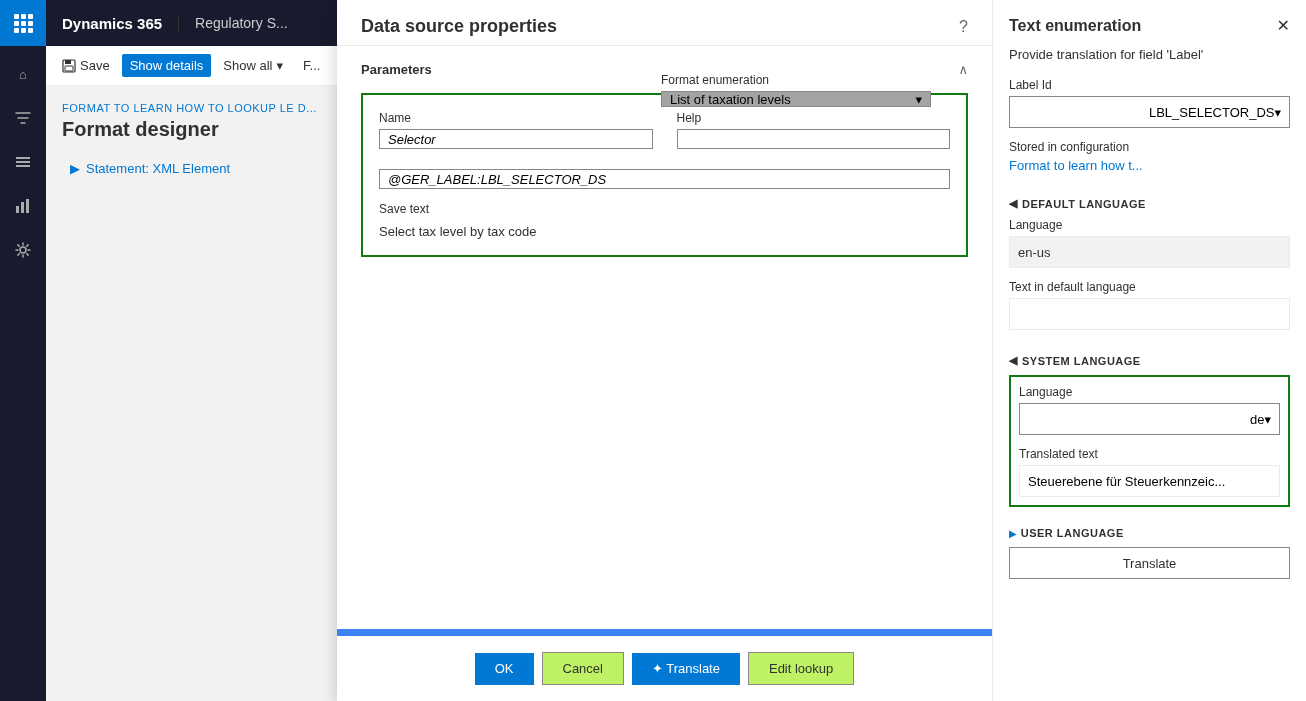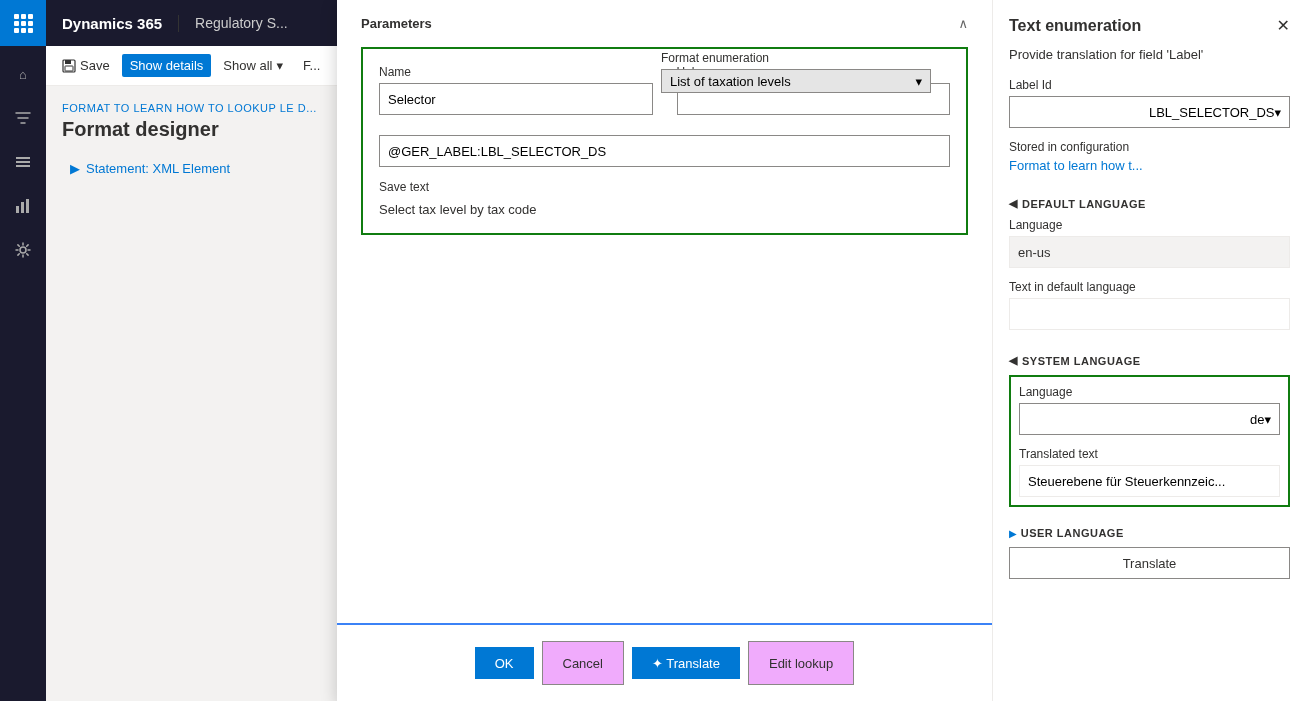--- a/index.html
+++ b/index.html
@@ -185,26 +185,27 @@
     .form-field {
       display: flex;
       flex-direction: column;
       gap: 4px;
     }
     .form-label {
       font-size: 12px;
       color: #323130;
     }
     .form-input {
-      height: 32px;
+      height: 20px;
       border: 1px solid #8a8886;
       padding: 0 8px;
       font-size: 13px;
       outline: none;
       background: white;
+      font-style: italic;
     }
 
     
     .highlighted-box {
       border: 2px solid #107c10;
       padding: 16px;
       margin-bottom: 16px;
     }
     .highlighted-box .form-field {
       margin-bottom: 8px;
@@ -214,57 +215,57 @@
       color: #323130;
       padding: 8px 0 0;
     }
 
     .format-enum-field {
       display: flex;
       flex-direction: column;
       gap: 4px;
     }
     .select-input {
-      height: 24px;
+      height: 16px;
       border: 1px solid #8a8886;
       padding: 0 8px;
       font-size: 13px;
-      background: #e5e5e5;
+      background: #a3a3a3;
       display: flex;
       align-items: center;
       justify-content: space-between;
       cursor: pointer;
     }
 
     
     .modal-footer {
       display: flex;
       align-items: center;
       justify-content: center;
       gap: 8px;
       padding: 16px 24px;
-      border-top: 2px solid #3b82f6;
+      border-top: 7px solid #3b82f6;
     }
     .btn-primary {
       background: #0078d4;
       color: white;
       border: none;
       padding: 6px 20px;
       font-size: 13px;
       cursor: pointer;
       height: 32px;
     }
     .btn-default {
-      background: #f0abfc;
+      background: #bef264;
       color: #323130;
       border: 1px solid #8a8886;
       padding: 6px 20px;
       font-size: 13px;
       cursor: pointer;
-      height: 44px;
+      height: 33px;
     }
 
     
     .translation-panel {
       position: absolute;
       top: 0;
       right: 0;
       width: 314px;
       bottom: 0;
       background: white;
@@ -469,20 +470,24 @@
         <div class="breadcrumb">FORMAT TO LEARN HOW TO LOOKUP LE D...</div>
         <div class="page-title">Format designer</div>
         <div class="tree-item">
           <span>▶</span>
           <span>Statement: XML Element</span>
         </div>
       </div>
     </div>
 
     <div class="data-source-modal">
+      <div class="modal-header">
+        <div class="modal-title">Data source properties</div>
+        <div class="modal-help">?</div>
+      </div>
 
       <div class="modal-body">
         <div class="section-header">
           <div class="section-title">Parameters</div>
           <div class="section-collapse">∧</div>
         </div>
 
         <div class="highlighted-box">
           <div class="parameters-grid">
             <div class="form-field">

